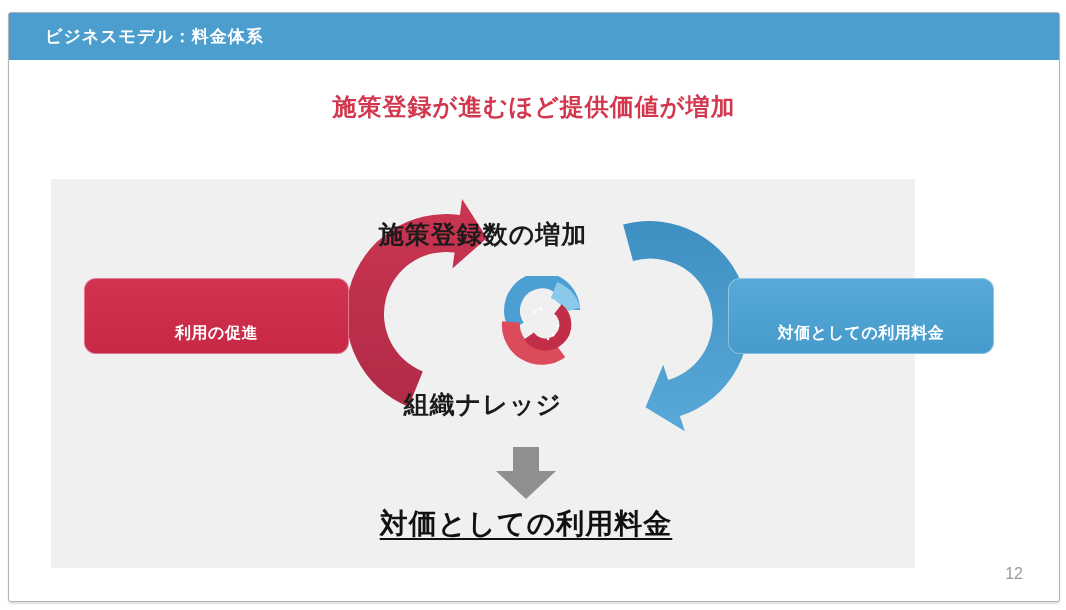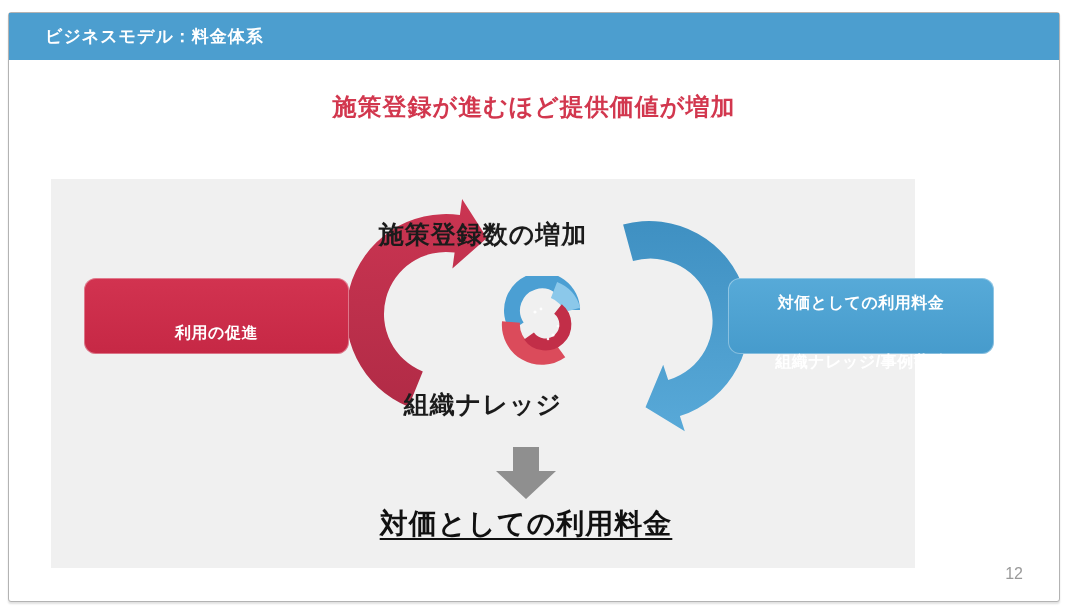--- a/index.html
+++ b/index.html
@@ -123,21 +123,20 @@
       <circle cx="65" cy="63" r="1.3" fill="#ffffff" opacity="0.9"></circle>
       <circle cx="75" cy="50" r="1.3" fill="#ffffff" opacity="0.8"></circle>
     </svg>
 
     <div class="cycle-box box-red">
       <span>利用の促進</span>
     </div>
 
     <div class="cycle-box box-blue">
       <span>対価としての利用料金</span>
-      <span>組織ナレッジ/事例蓄積</span>
     </div>
 
     <div class="cycle-label cycle-bottom">組織ナレッジ</div>
 
     <svg class="down-arrow-icon" viewBox="0 0 60 52">
       <polygon points="17,0 43,0 43,24 60,24 30,52 0,24 17,24" fill="#8f8f8f"></polygon>
     </svg>
 
     <div class="conclusion">対価としての利用料金</div>
 

